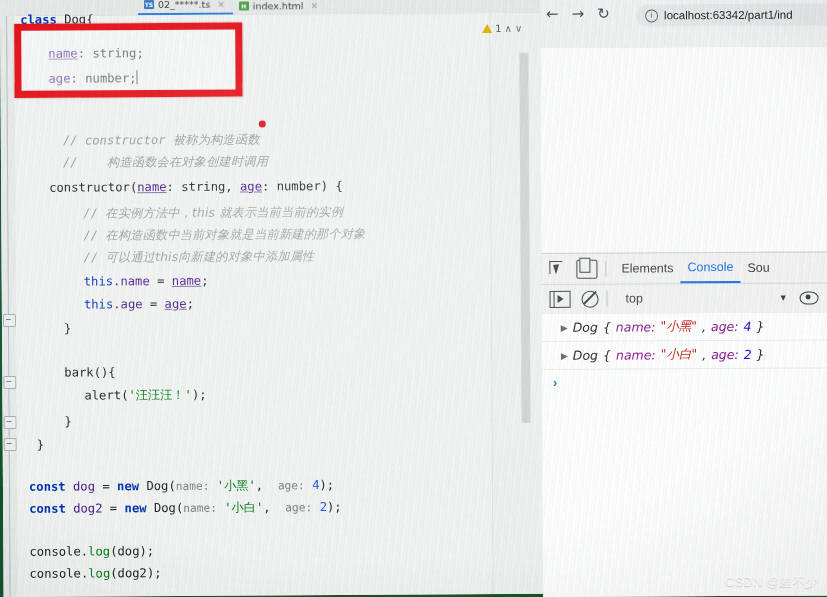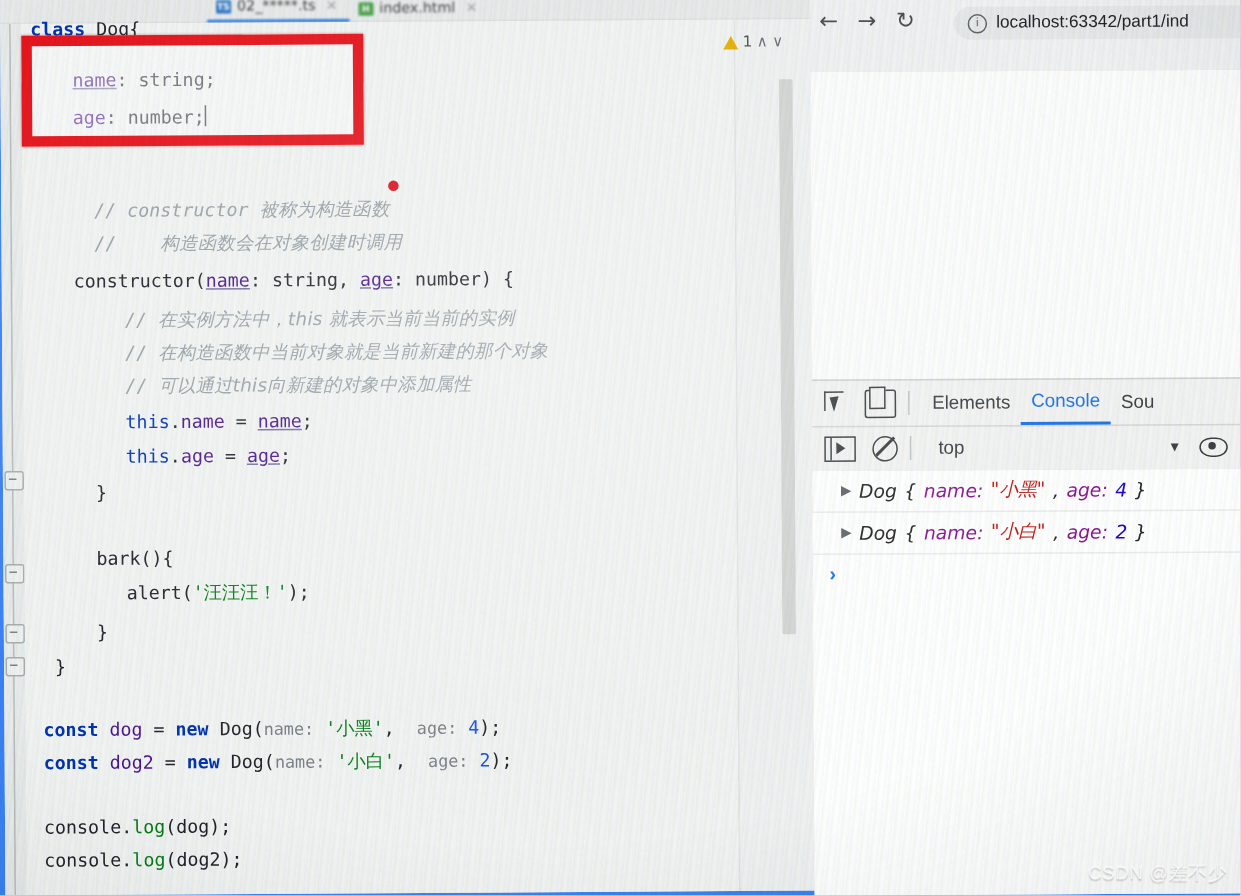--- a/index.html
+++ b/index.html
@@ -5,21 +5,21 @@
   html,body{margin:0;padding:0;}
   body{
     width:827px;height:597px;overflow:hidden;position:relative;
     background:#d8d8d4;
     font-family:"DejaVu Sans",sans-serif;
   }
 
   
   #screen{
     position:absolute;inset:0;
-    background:#3b82f6;
+    background:#14532d;
     overflow:hidden;
   }
 
   
   #moire{
     position:absolute;inset:-40px;
     pointer-events:none;z-index:90;
     background:
       repeating-linear-gradient(96deg, rgba(255,255,255,.10) 0px, rgba(160,175,150,.09) 2px, rgba(255,255,255,.10) 4px, rgba(130,150,170,.07) 7px),
       repeating-linear-gradient(79deg, rgba(255,250,210,.07) 0px, rgba(200,230,240,.05) 5px, rgba(255,255,255,0) 11px);

